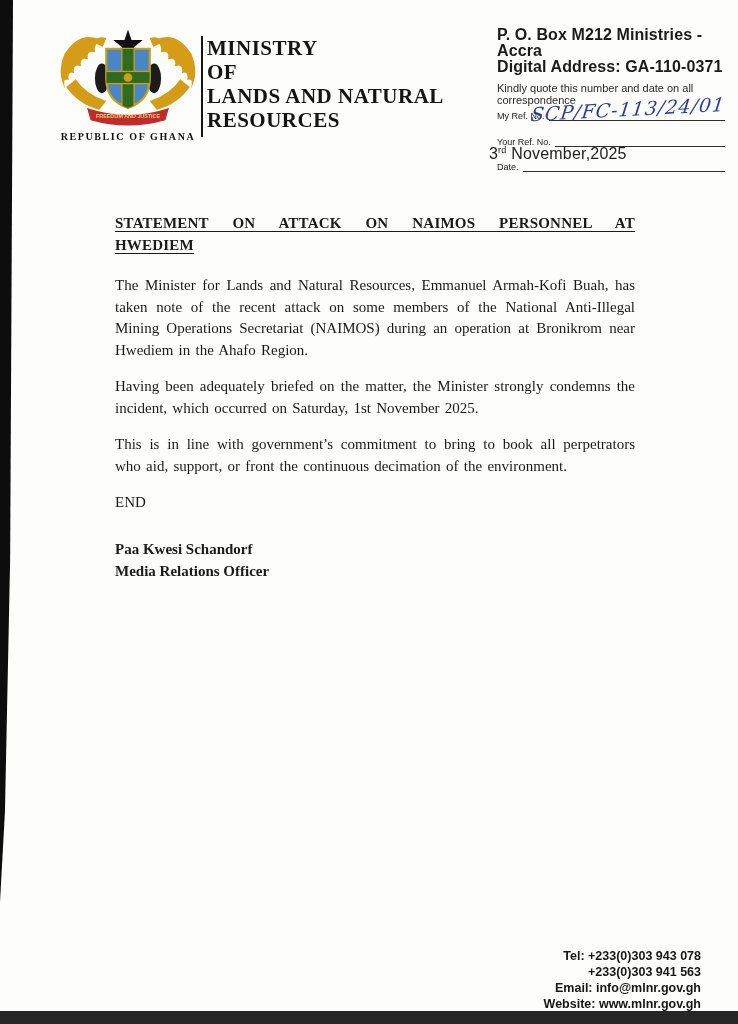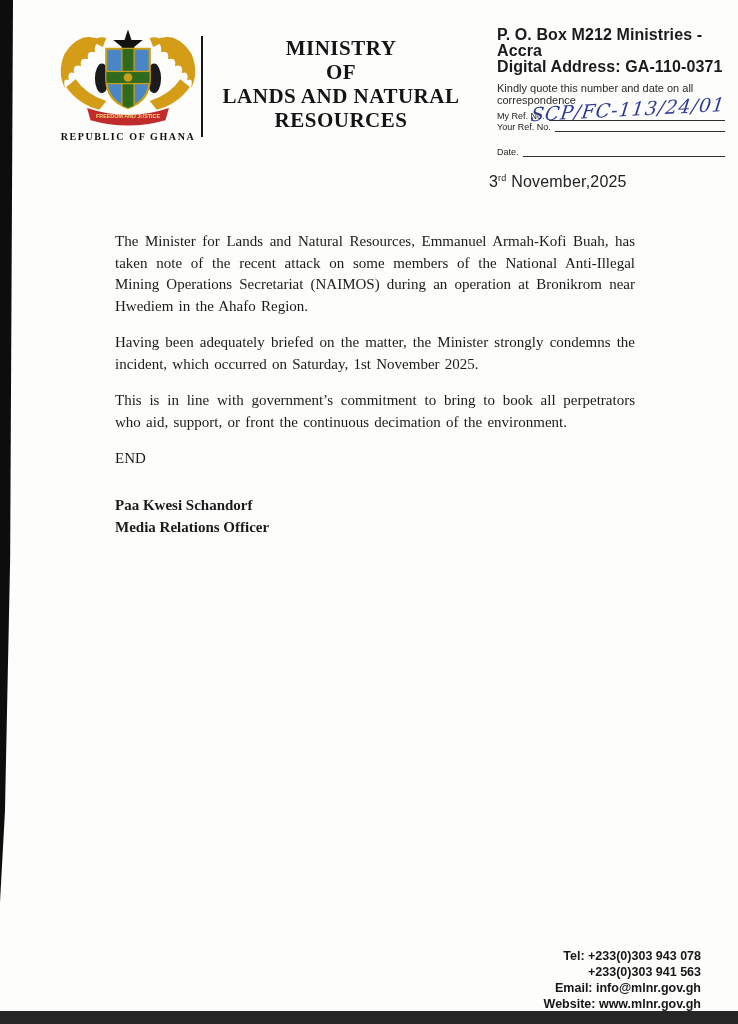--- a/index.html
+++ b/index.html
@@ -28,44 +28,44 @@
   .emblem-block svg{display:block;margin:0 auto;}
   .emblem-caption{
     margin-top:2px;font-weight:bold;font-size:10px;letter-spacing:1.6px;
     font-family:"Liberation Serif",serif;color:#111;white-space:nowrap;
   }
   .header-divider{
     position:absolute;left:201px;top:36px;width:2px;height:101px;background:#151515;
   }
   .ministry-title{
     position:absolute;left:207px;top:36px;width:268px;
-    text-align:center;font-weight:700;font-size:21px;line-height:24px;
+    text-align:left;font-weight:700;font-size:21px;line-height:24px;
     letter-spacing:.5px;color:#141414;
     font-family:"Liberation Serif",serif;
   }
 
   .contact-block{
     position:absolute;left:497px;top:27px;width:228px;
     font-family:"Liberation Sans",sans-serif;color:#1b1b1b;
   }
   .contact-bold{font-weight:bold;font-size:16px;line-height:16px;letter-spacing:.1px;}
   .quote-note{font-size:11px;margin-top:7px;color:#2a2a2a;}
   .ref-row{display:flex;align-items:flex-end;font-size:9px;margin-top:4px;position:relative;}
   .ref-row .rule{flex:1;border-bottom:1.5px solid #2e2e2e;margin-left:4px;height:10px;}
-  .ref-row.your-ref{margin-top:0;}
+  .ref-row.your-ref{margin-top:15px;}
   .ref-row.date-row{margin-top:14px;justify-content:space-between;}
   .handwriting{
     position:absolute;left:34px;top:-12px;
     font-family:"DejaVu Serif",serif;font-style:italic;
     font-size:19px;color:#2c3c96;
     transform:rotate(-3deg) skewX(-10deg);
     letter-spacing:1px;white-space:nowrap;
   }
   .typed-date{
-    position:absolute;left:-8px;top:146px;
+    position:absolute;left:-8px;top:118px;
     font-family:"Liberation Sans",sans-serif;
     font-size:16px;color:#222;letter-spacing:.2px;
   }
   .typed-date sup{font-size:9px;}
 
   
   .doc-body{position:absolute;left:115px;top:212px;width:520px;font-size:15px;color:#1a1a1a;}
   .doc-title{font-weight:bold;letter-spacing:.2px;line-height:22px;}
   .doc-title .t-line1{
     display:block;text-decoration:underline;text-underline-offset:3px;
@@ -160,20 +160,24 @@
 
     <div class="ref-row date-row">
       <span>Date.</span>
       <span class="rule"></span>
     </div>
 
     <div class="typed-date"><span>3</span><sup>rd</sup><span> November,2025</span></div>
   </div>
 
   <div class="doc-body">
+    <div class="doc-title">
+      <span class="t-line1">STATEMENT ON ATTACK ON NAIMOS PERSONNEL AT</span>
+      <span class="t-line2">HWEDIEM</span>
+    </div>
 
     <p class="first">The Minister for Lands and Natural Resources, Emmanuel Armah-Kofi Buah, has taken note of the recent attack on some members of the National Anti-Illegal Mining Operations Secretariat (NAIMOS) during an operation at Bronikrom near Hwediem in the Ahafo Region.</p>
     <p>Having been adequately briefed on the matter, the Minister strongly condemns the incident, which occurred on Saturday, 1st November 2025.</p>
     <p>This is in line with government’s commitment to bring to book all perpetrators who aid, support, or front the continuous decimation of the environment.</p>
 
     <div class="end-marker">END</div>
 
     <div class="signature">
       <div>Paa Kwesi Schandorf</div>
       <div>Media Relations Officer</div>

